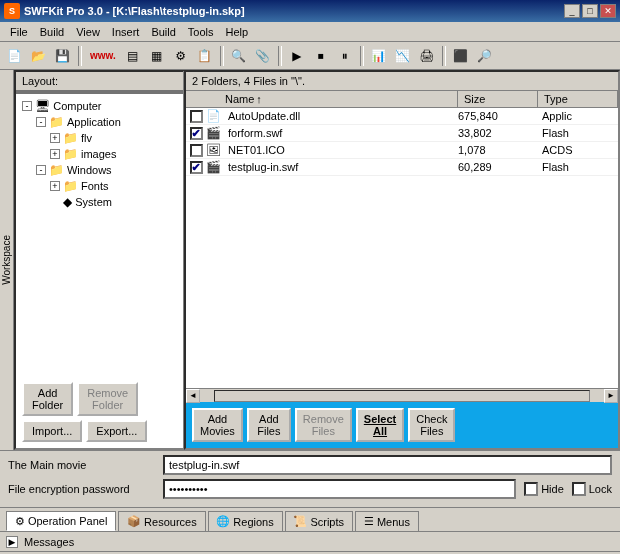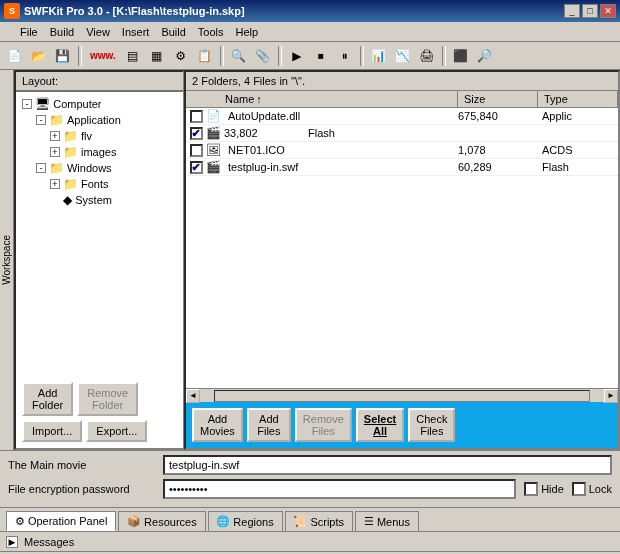--- a/index.html
+++ b/index.html
@@ -59,21 +59,21 @@
       cursor: pointer;
       color: #000;
     }
 
     
     .menu-bar {
       background: #d4d0c8;
       height: 20px;
       display: flex;
       align-items: center;
-      padding: 0 14px;
+      padding: 0 4px;
       border-bottom: 1px solid #808080;
     }
     .menu-item {
       padding: 2px 6px;
       font-size: 11px;
       cursor: pointer;
     }
 
     
     .toolbar {
@@ -140,21 +140,21 @@
       background: #fff;
       border: 2px inset #808080;
       border-right: 1px solid #808080;
       display: flex;
       flex-direction: column;
     }
     .panel-label {
       background: #d4d0c8;
       padding: 3px 6px;
       font-size: 11px;
-      border-bottom: 2px solid #737373;
+      border-bottom: 4px solid #737373;
     }
     .tree-container {
       flex: 1;
       overflow: auto;
       padding: 4px;
     }
     .tree-item {
       display: flex;
       align-items: center;
       padding: 1px 2px;
@@ -575,20 +575,21 @@
         <div class="file-name">AutoUpdate.dll</div>
         <div class="file-size">675,840</div>
         <div class="file-type">Applic</div>
       </div>
 
       <div class="file-row">
         <div class="file-checkbox">
           <div class="checked-box">✔</div>
         </div>
         <div class="file-icon">🎬</div>
+        <div class="file-name">forform.swf</div>
         <div class="file-size">33,802</div>
         <div class="file-type">Flash</div>
       </div>
 
       <div class="file-row">
         <div class="file-checkbox">
           <div class="unchecked-box"></div>
         </div>
         <div class="file-icon">🖼</div>
         <div class="file-name">NET01.ICO</div>

